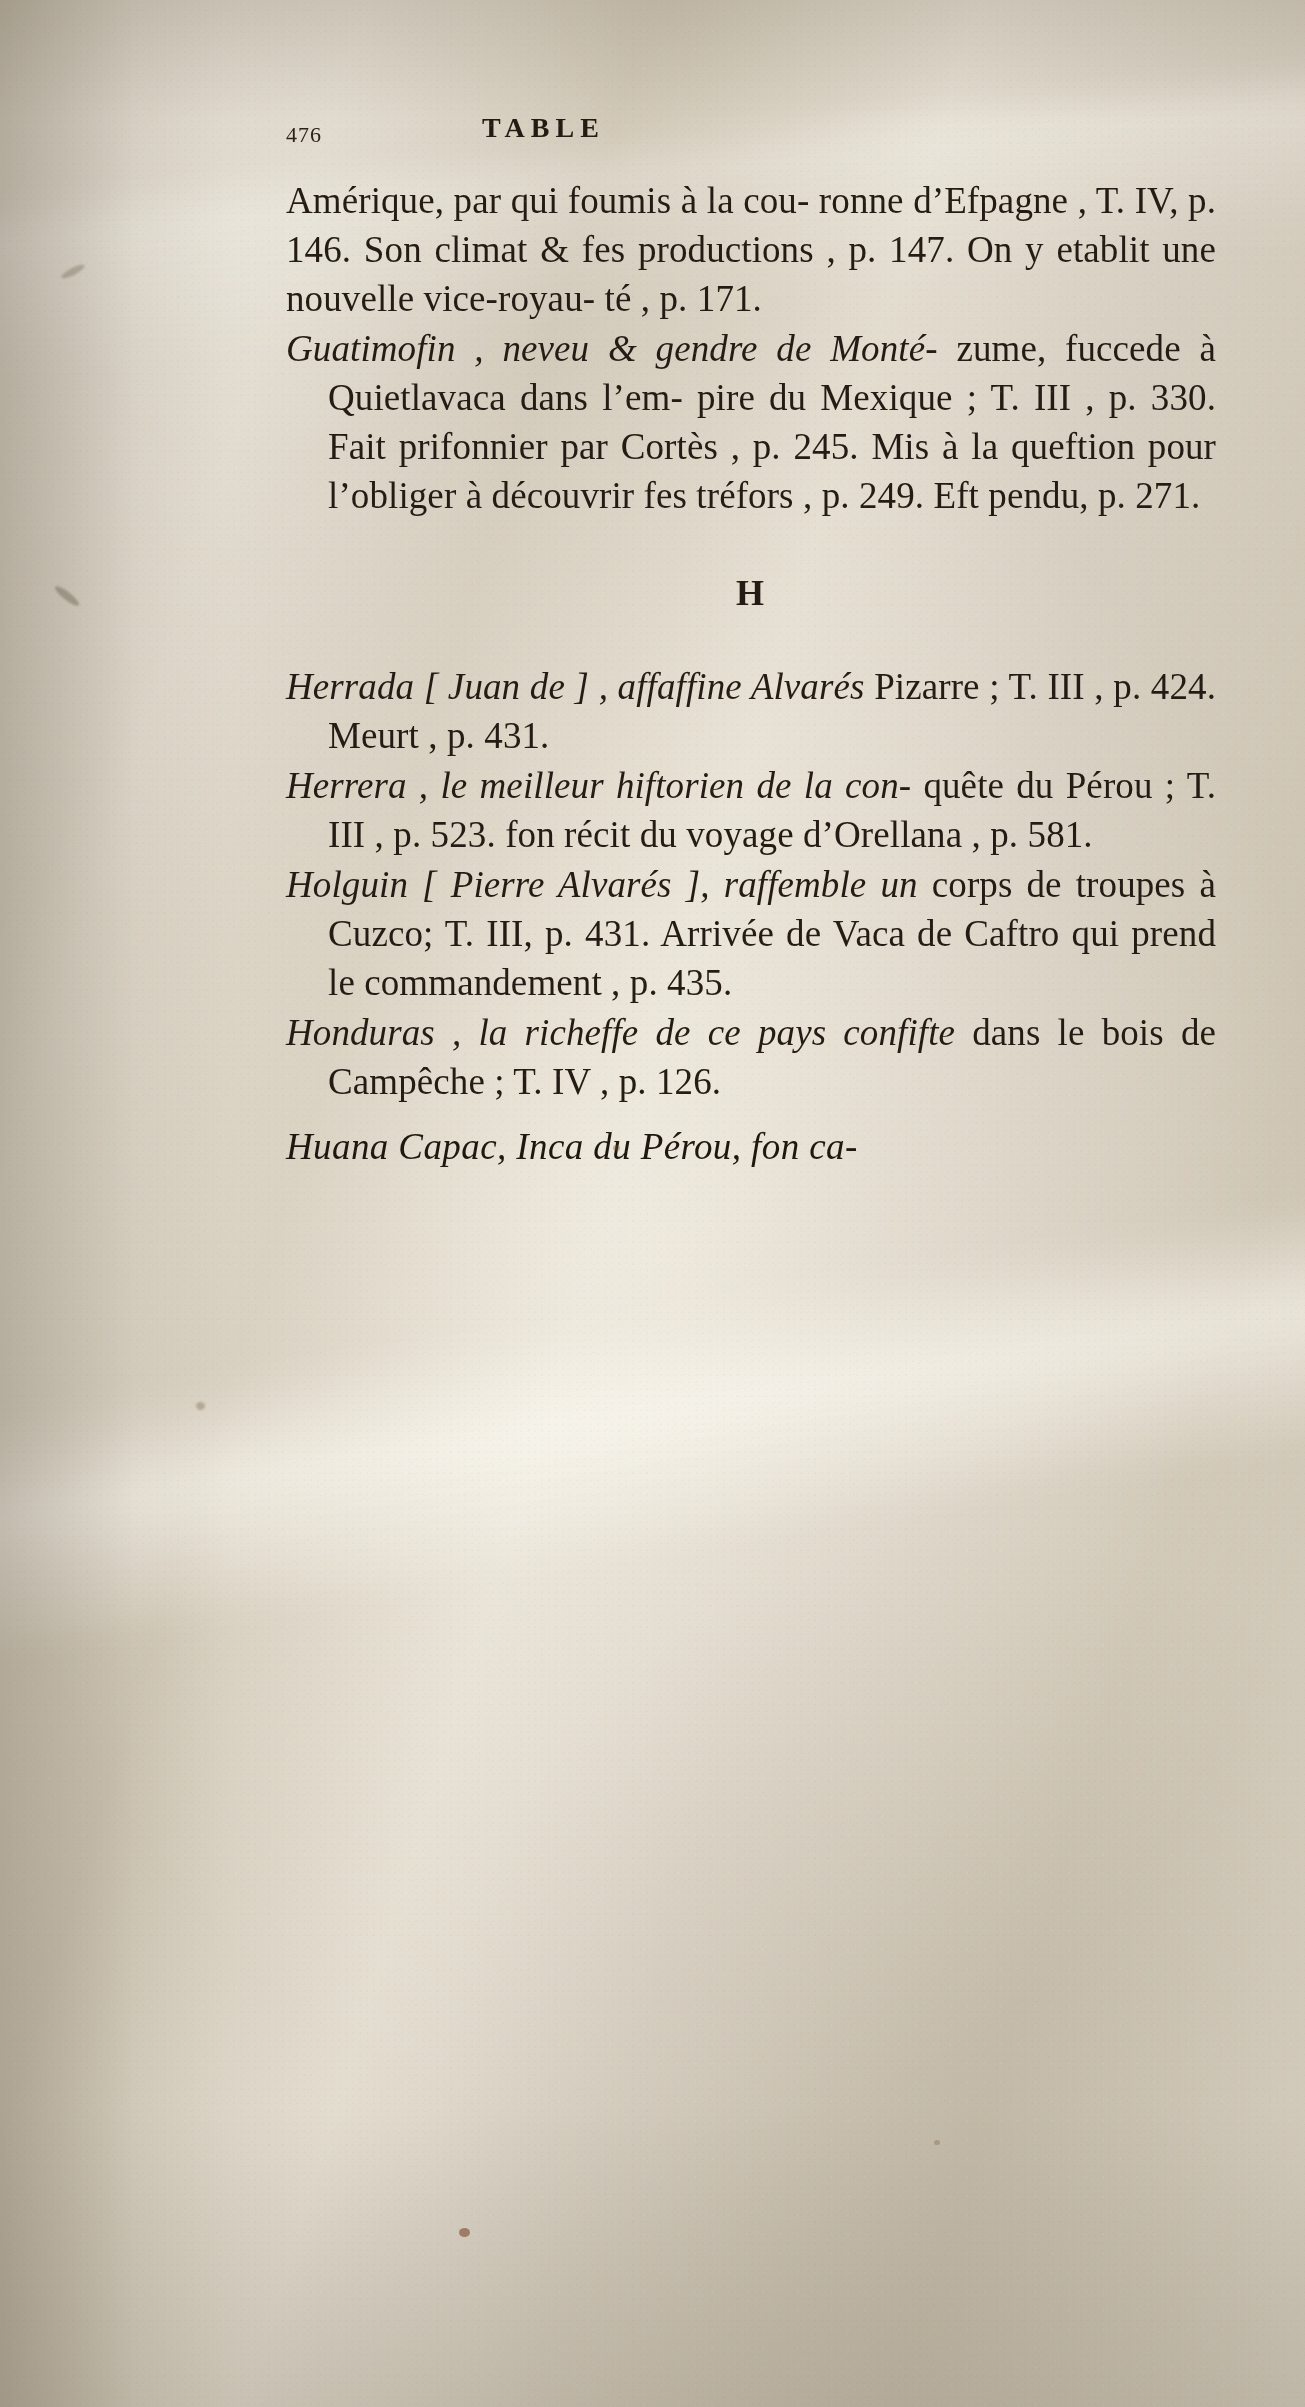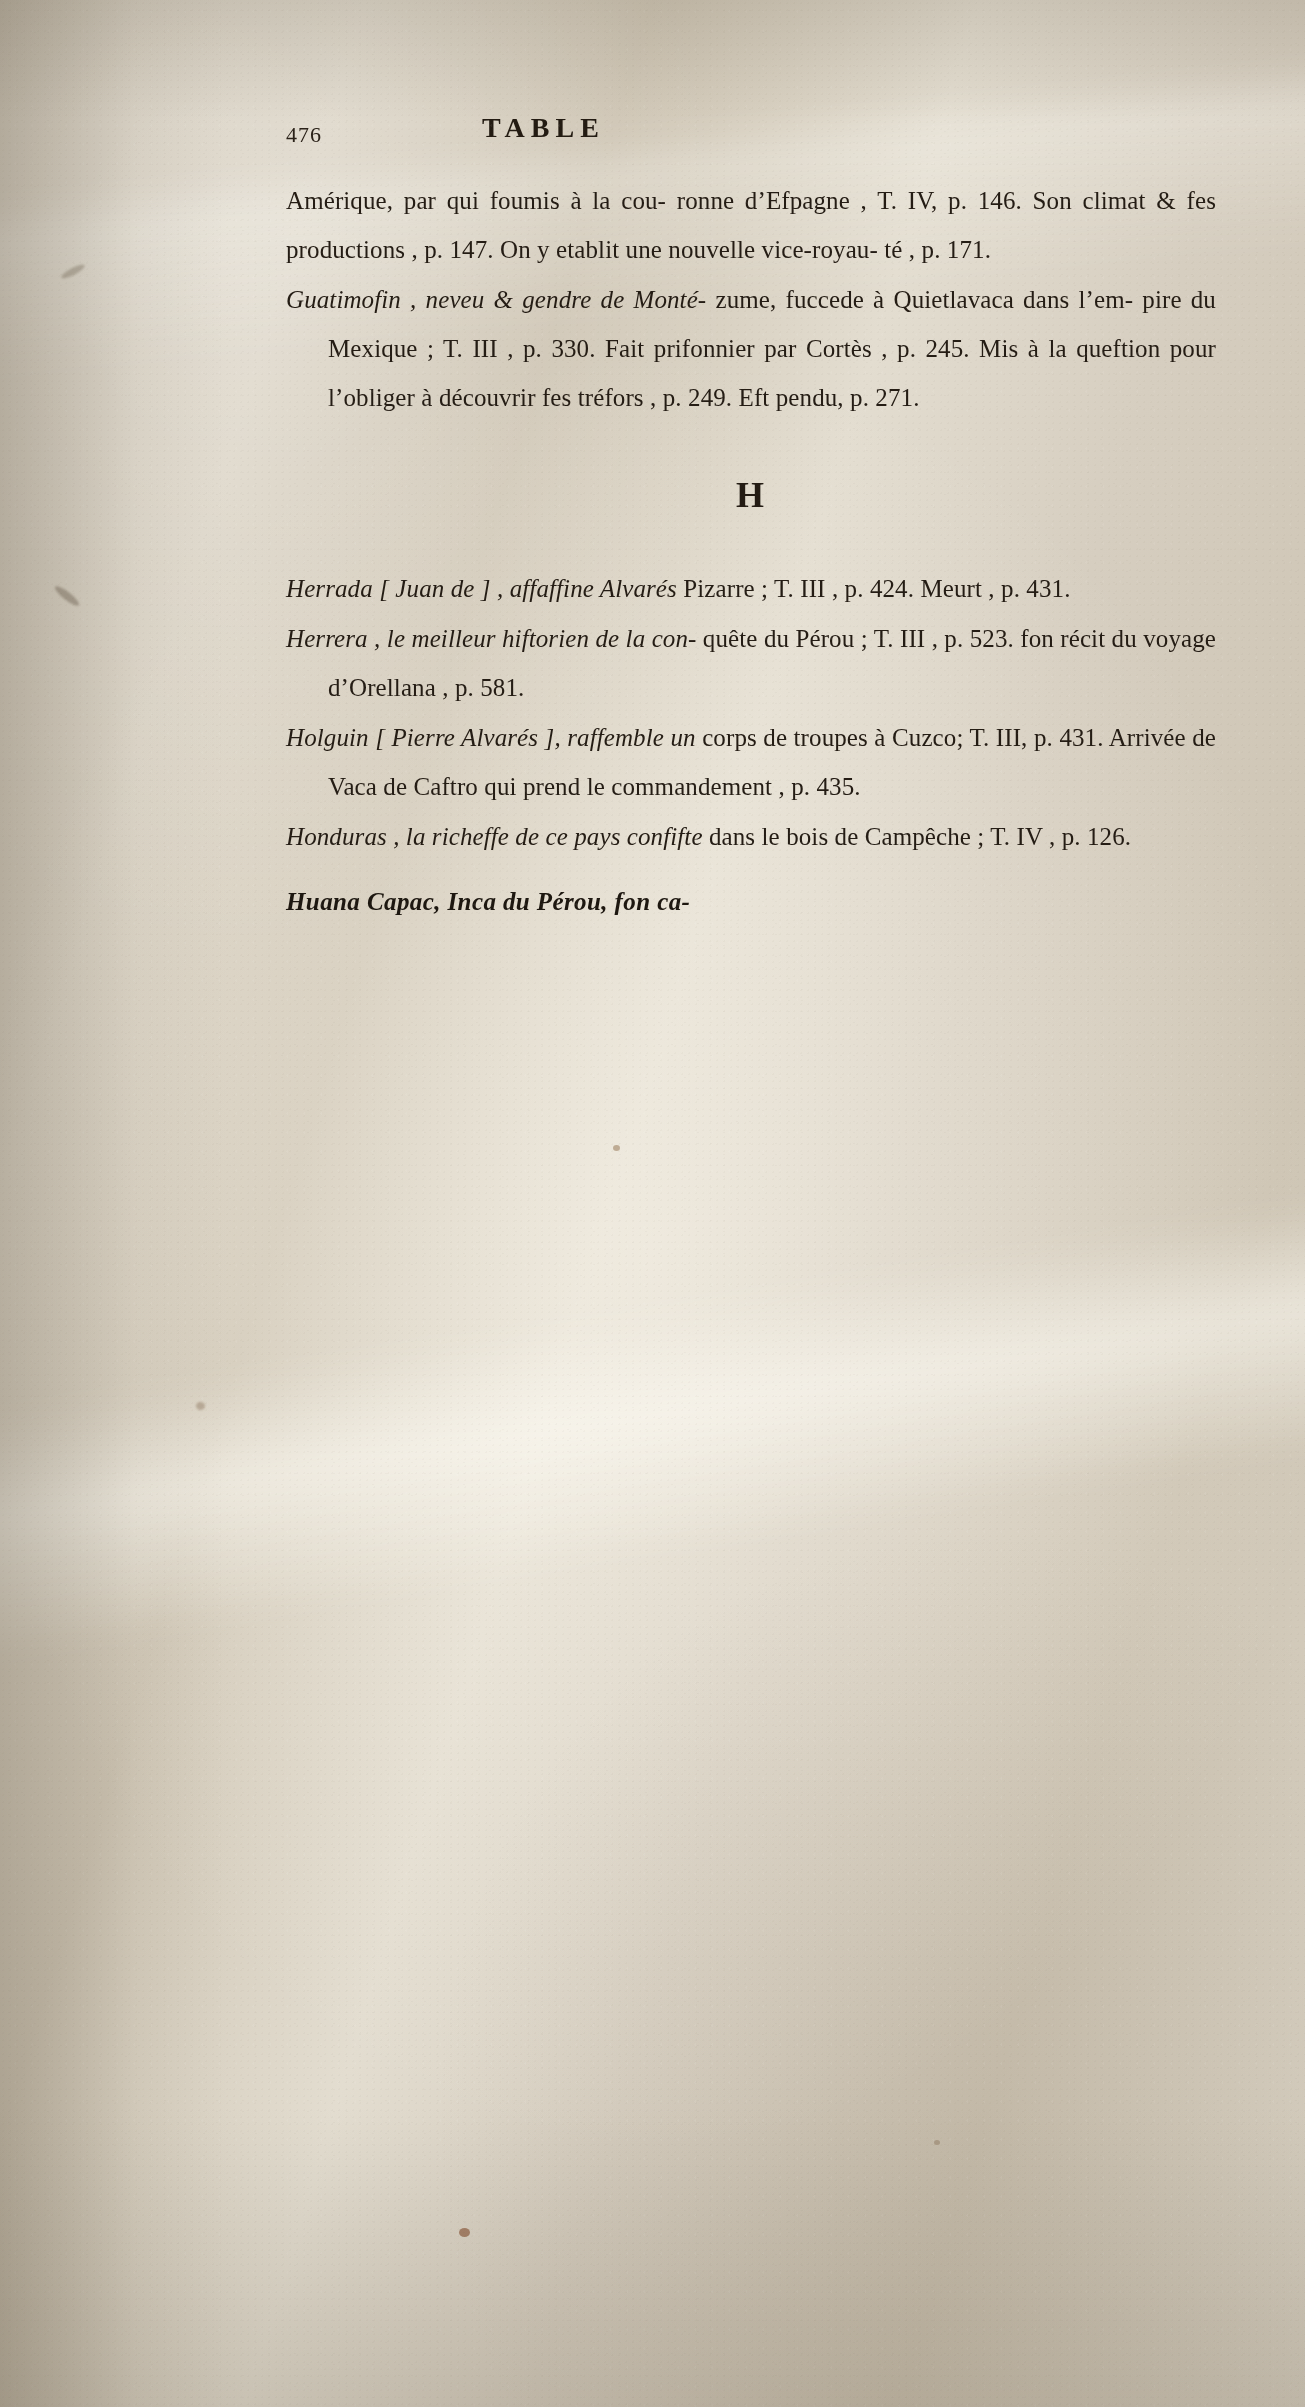--- a/index.html
+++ b/index.html
@@ -120,21 +120,21 @@
     font-size: 28px;
     letter-spacing: 6px;
     font-weight: bold;
     color: #231b12;
   }
 
   .entries {
     margin-top: 2px;
   }
   .entry {
-    font-size: 25px;
+    font-size: 37px;
     line-height: 49px;
     text-indent: -42px;
     padding-left: 42px;
     margin-bottom: 1px;
     letter-spacing: 0.1px;
     color: #241c14;
     text-align: justify;
     text-justify: inter-word;
   }
   .entry .hw {
@@ -149,21 +149,21 @@
     text-align: center;
     font-size: 36px;
     font-weight: bold;
     letter-spacing: 2px;
     margin: 52px 0 48px 0;
     color: #241c14;
   }
 
   
   .entry.heavy {
-    font-weight: bold;
+    font-weight: normal;
     letter-spacing: 0.4px;
     color: #1d1710;
     margin-top: 16px;
   }
 
   .ink-blur {
     filter: blur(0.25px);
   }
 </style>
 </head>

